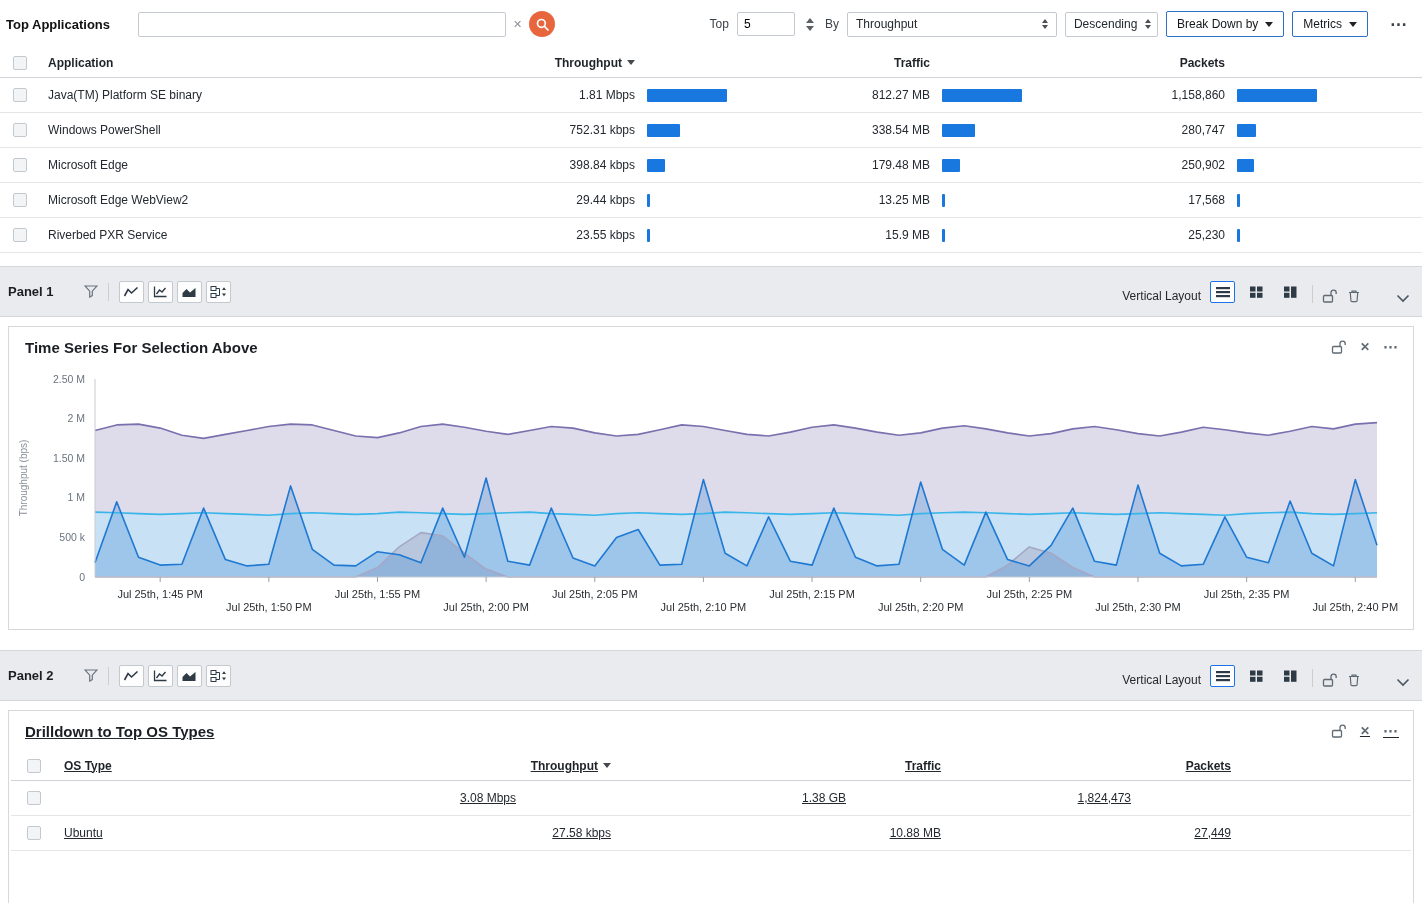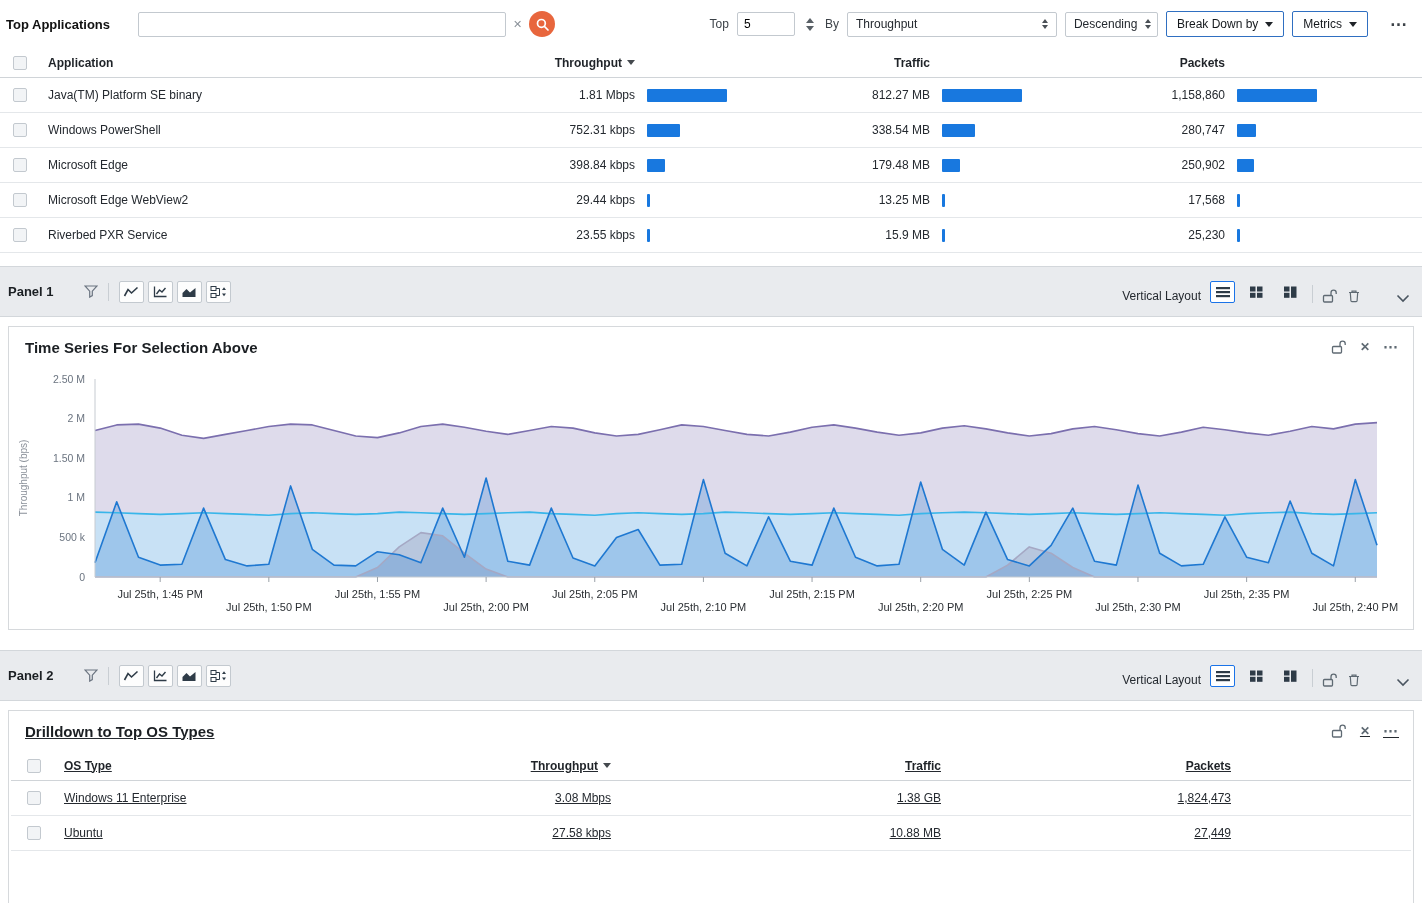--- a/index.html
+++ b/index.html
@@ -485,21 +485,20 @@
       <div class="cell hdr-right">
           <span>Packets</span>
         </div>
       <div class="cell"></div>
     </div>
     <div id="os-body">
         <div class="os-grid t-row">
           <div class="cell cbc">
             <span class="cb"></span>
           </div>
-          <div class="cell name">Windows 11 Enterprise</div>
           <div class="cell num">3.08 Mbps</div>
           <div class="cell"></div>
           <div class="cell num">1.38 GB</div>
           <div class="cell"></div>
           <div class="cell num">1,824,473</div>
           <div class="cell"></div>
         </div>
         <div class="os-grid t-row">
           <div class="cell cbc">
             <span class="cb"></span>

